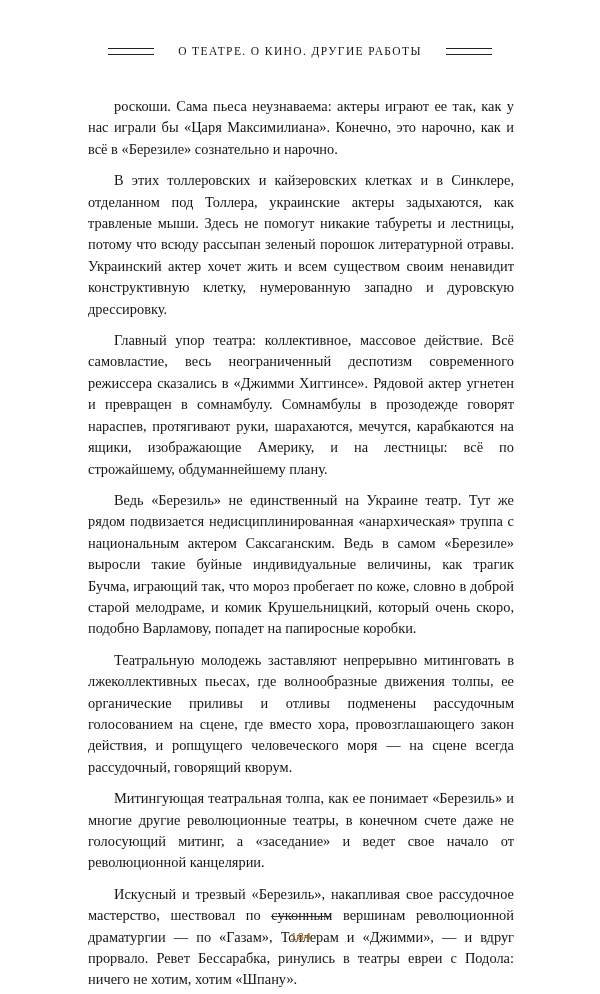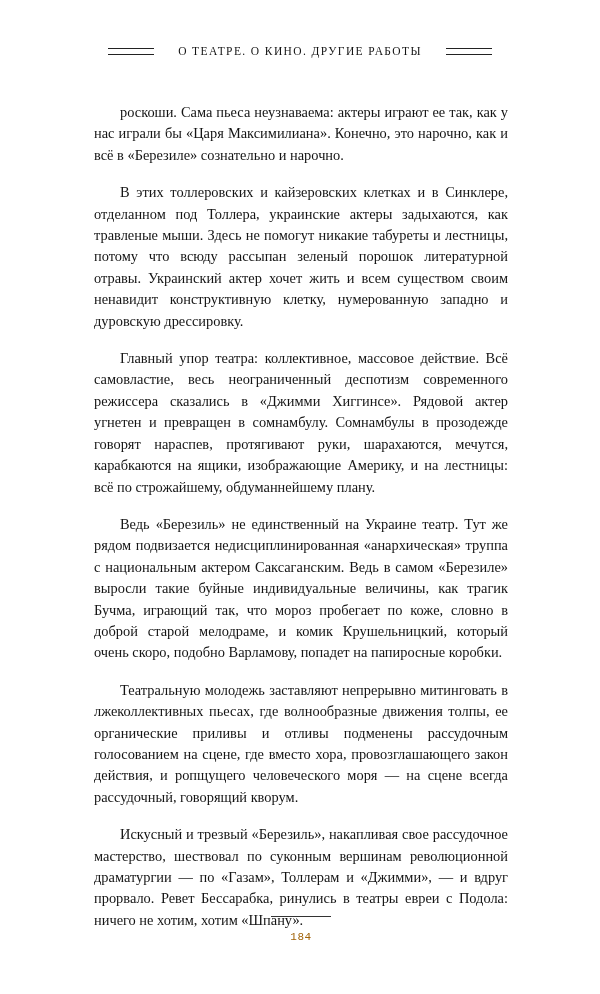--- a/index.html
+++ b/index.html
@@ -47,21 +47,21 @@
     top: 86px;
     left: 78px;
     width: 446px;
     font-size: 14.4px;
     line-height: 21.4px;
     text-align: justify;
     text-justify: inter-word;
     hyphens: manual;
   }
   .body-text p {
-    margin: 16px;
+    margin: 10px;
     text-indent: 26px;
   }
   .footer {
     position: absolute;
     left: 78px;
     width: 446px;
     top: 916px;
     text-align: center;
   }
   .footer .footer-rule {
@@ -87,20 +87,21 @@
     <span class="running-title">О театре. О кино. Другие работы</span>
     <span class="rule"></span>
   </div>
 
   <div class="body-text">
     <p>роскоши. Сама пьеса неузнаваема: актеры играют ее так, как у нас играли бы «Царя Максимилиана». Конечно, это нарочно, как и всё в «Березиле» сознательно и нарочно.</p>
     <p>В этих толлеровских и кайзеровских клетках и в Синклере, отделанном под Толлера, украинские актеры задыхаются, как травленые мыши. Здесь не помогут никакие табуреты и лестницы, потому что всюду рассыпан зеленый порошок литературной отравы. Украинский актер хочет жить и всем существом своим ненавидит конструктивную клетку, нумерованную западно и дуровскую дрессировку.</p>
     <p>Главный упор театра: коллективное, массовое действие. Всё самовластие, весь неограниченный деспотизм современного режиссера сказались в «Джимми Хиггинсе». Рядовой актер угнетен и превращен в сомнамбулу. Сомнамбулы в прозодежде говорят нараспев, протягивают руки, шарахаются, мечутся, карабкаются на ящики, изображающие Америку, и на лестницы: всё по строжайшему, обдуманнейшему плану.</p>
     <p>Ведь «Березиль» не единственный на Украине театр. Тут же рядом подвизается недисциплинированная «анархическая» труппа с национальным актером Саксаганским. Ведь в самом «Березиле» выросли такие буйные индивидуальные величины, как трагик Бучма, играющий так, что мороз пробегает по коже, словно в доброй старой мелодраме, и комик Крушельницкий, который очень скоро, подобно Варламову, попадет на папиросные коробки.</p>
     <p>Театральную молодежь заставляют непрерывно митинговать в лжеколлективных пьесах, где волнообразные движения толпы, ее органические приливы и отливы подменены рассудочным голосованием на сцене, где вместо хора, провозглашающего закон действия, и ропщущего человеческого моря — на сцене всегда рассудочный, говорящий кворум.</p>
+    <p>Митингующая театральная толпа, как ее понимает «Березиль» и многие другие революционные театры, в конечном счете даже не голосующий митинг, а «заседание» и ведет свое начало от революционной канцелярии.</p>
     <p>Искусный и трезвый «Березиль», накапливая свое рассудочное мастерство, шествовал по суконным вершинам революционной драматургии — по «Газам», Толлерам и «Джимми», — и вдруг прорвало. Ревет Бессарабка, ринулись в театры евреи с Подола: ничего не хотим, хотим «Шпану».</p>
   </div>
 
   <div class="footer">
     <div class="footer-rule"></div>
     <div class="page-number">184</div>
   </div>
 
 </div>
 

